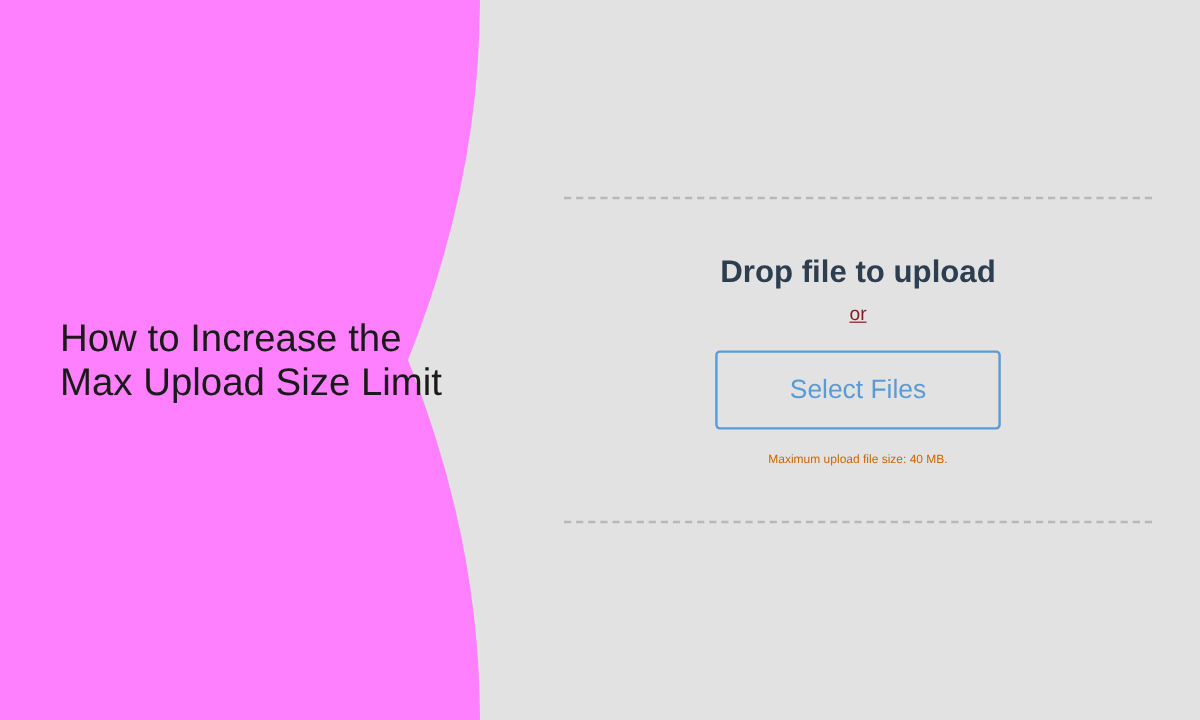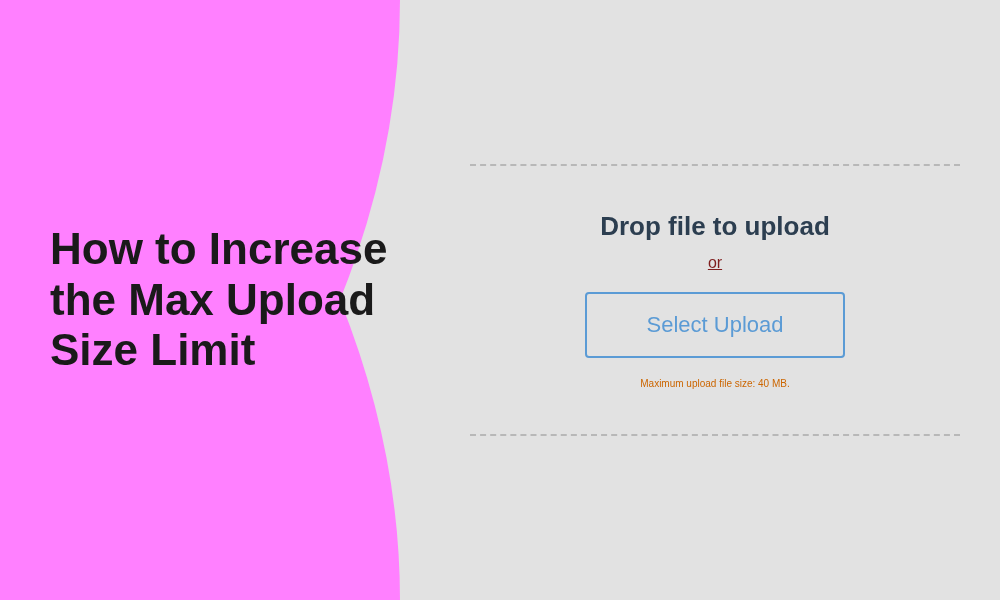--- a/index.html
+++ b/index.html
@@ -10,22 +10,22 @@
 
     body {
       width: 1000px;
       height: 600px;
       overflow: hidden;
       font-family: -apple-system, BlinkMacSystemFont, 'Segoe UI', Arial, sans-serif;
       display: flex;
     }
 
     .heading {
-      font-size: 44px;
-      font-weight: 700;
+      font-size: 32px;
+      font-weight: 400;
       color: #1a1a1a;
       line-height: 1.15;
       max-width: 350px;
     }
 
     .upload-content {
       display: flex;
       flex-direction: column;
       align-items: center;
       justify-content: center;
@@ -149,19 +149,19 @@
   <div class="left-content">
     <h1 class="heading">How to Increase the Max Upload Size Limit</h1>
   </div>
 
   <div class="right-content">
     <hr class="dashed-separator">
 
     <div class="upload-content">
       <span class="drop-text">Drop file to upload</span>
       <span class="or-text">or</span>
-      <button class="select-files-btn">Select Upload</button>
+      <button class="select-files-btn">Select Files</button>
       <span class="max-size-text">Maximum upload file size: 40 MB.</span>
     </div>
 
     <hr class="dashed-separator">
   </div>
 </div>
 
 </body></html>

